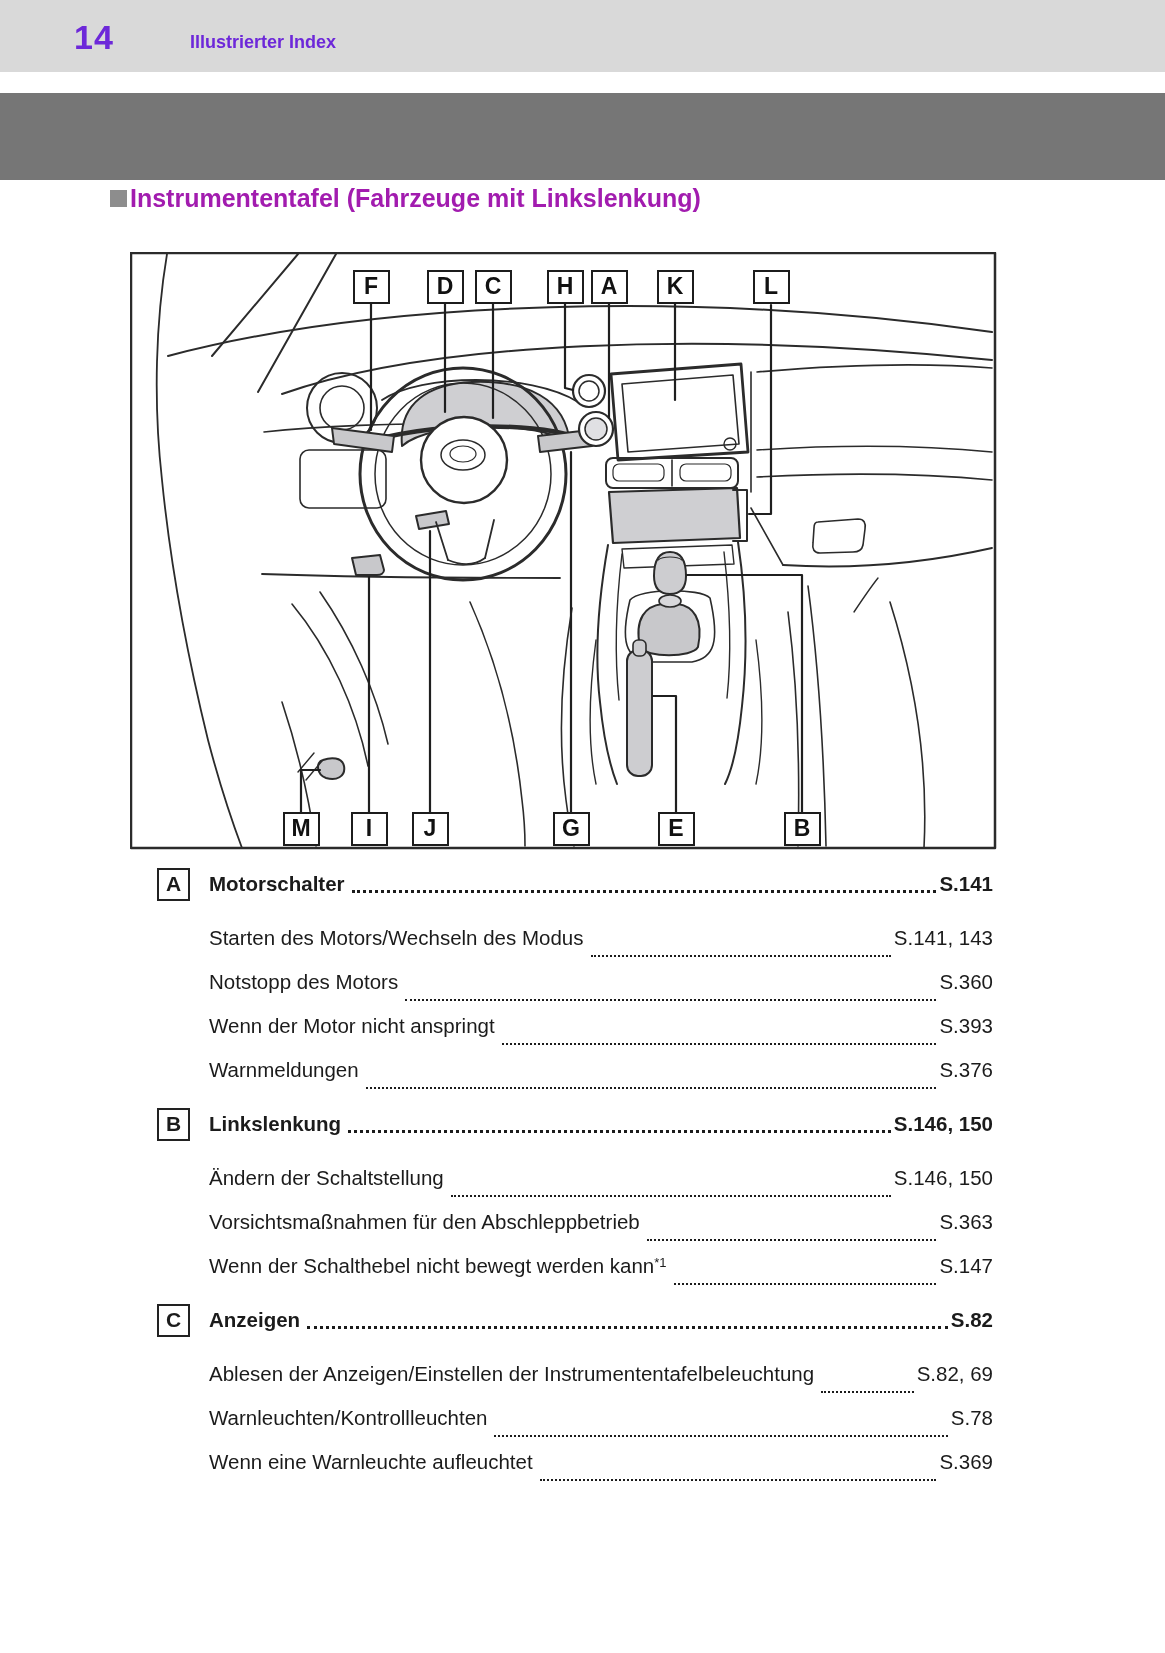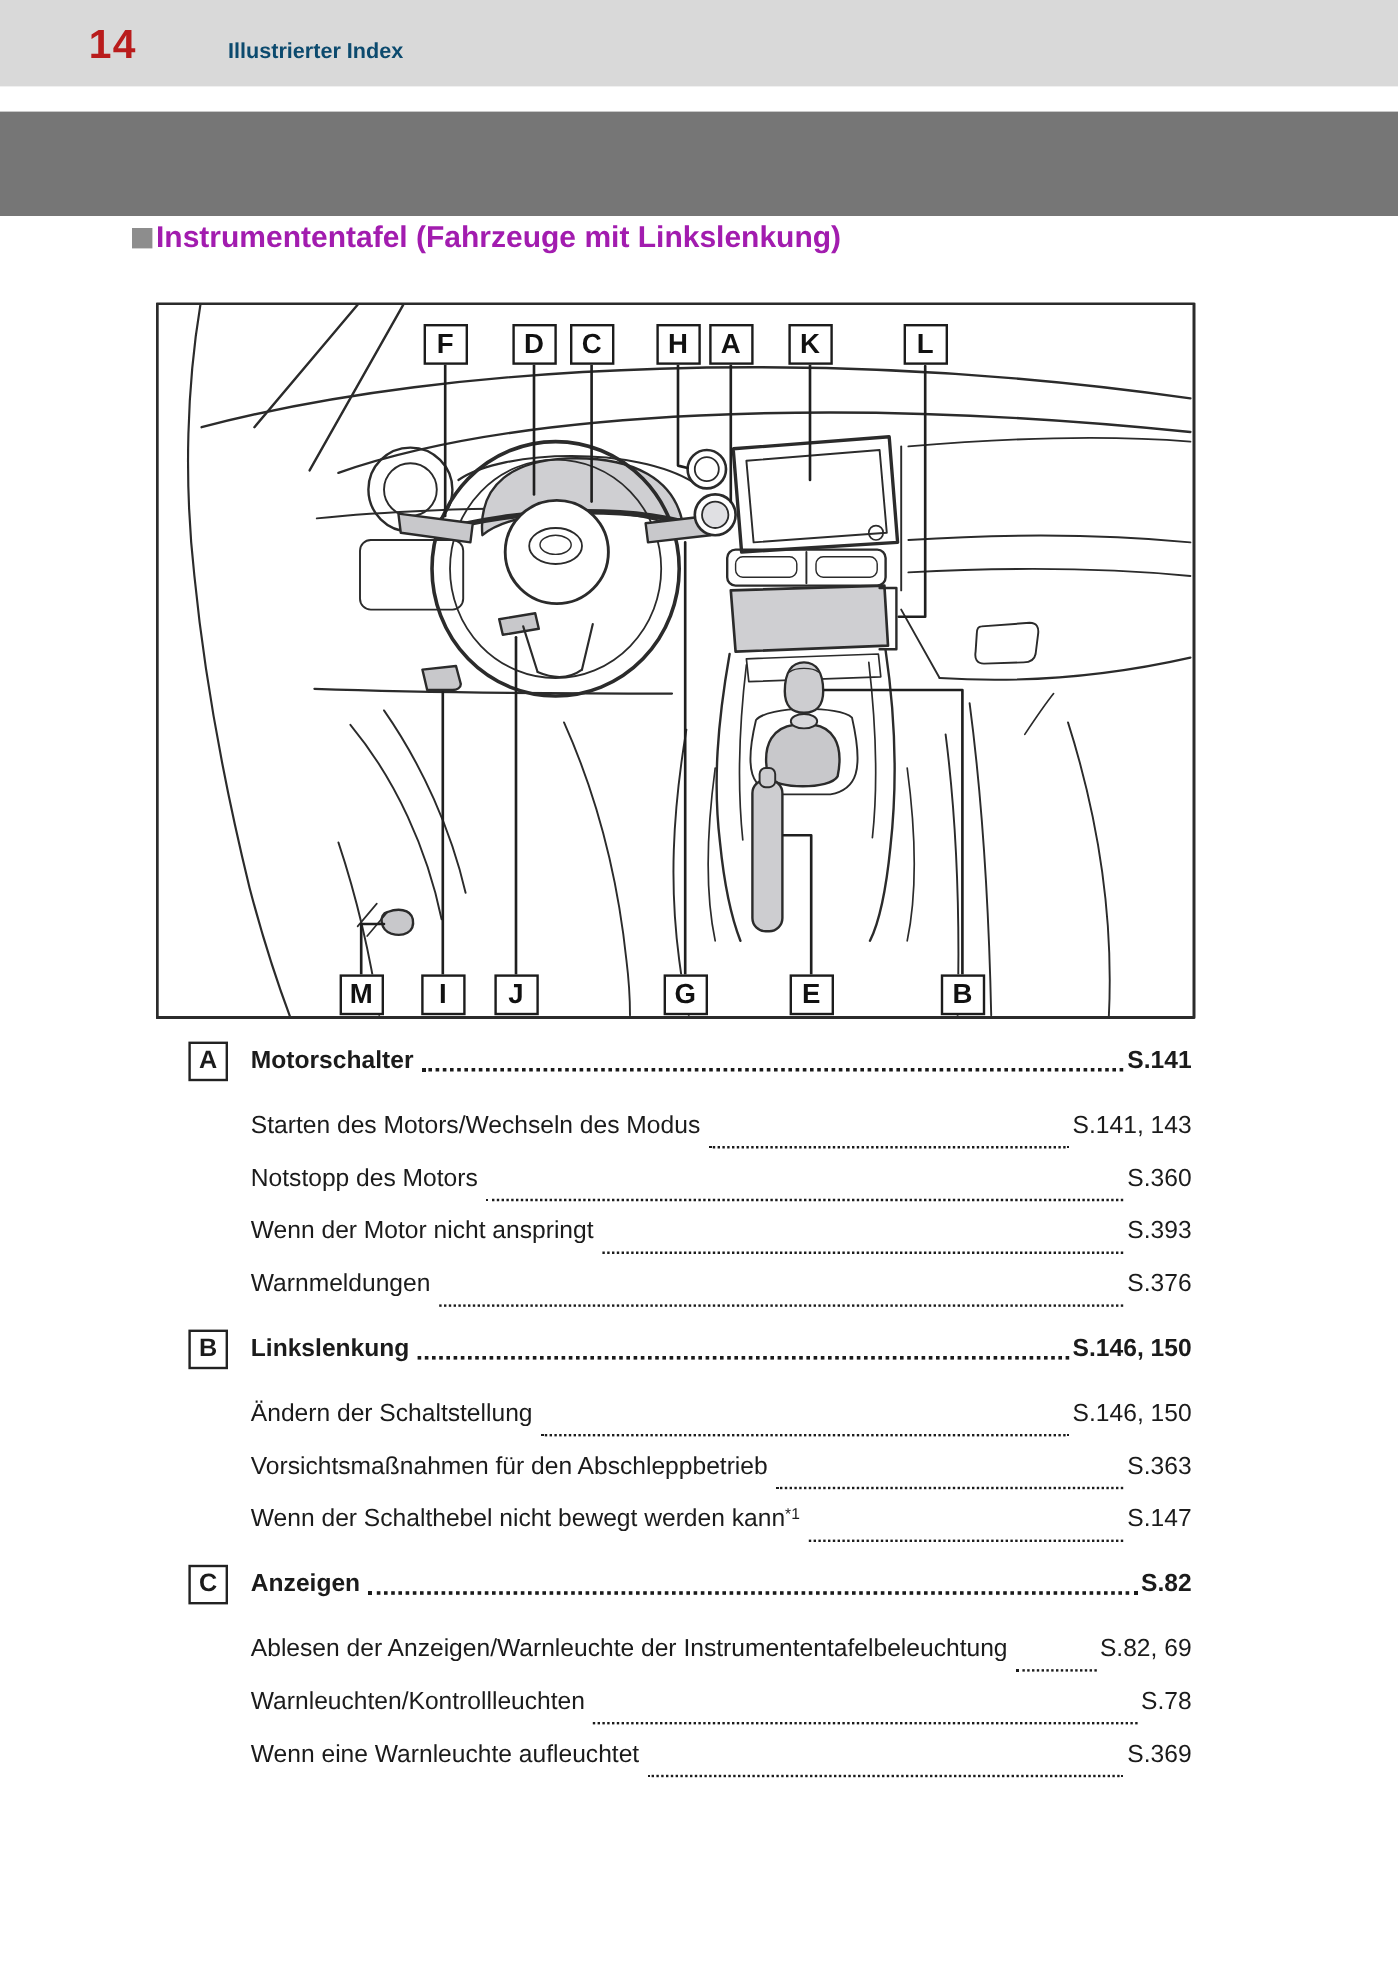--- a/index.html
+++ b/index.html
@@ -1,22 +1,22 @@
 <!DOCTYPE html>
 <html><head>
 <meta charset="utf-8">
 <style>
   html,body{margin:0;padding:0;background:#ffffff;}
   .page{position:relative;width:1165px;height:1653px;background:#fff;overflow:hidden;
         font-family:"Liberation Sans",sans-serif;color:#161616;}
 
   
   .topbar{position:absolute;left:0;top:0;width:1165px;height:72px;background:#d9d9d9;}
-  .pagenum{position:absolute;left:74px;top:18px;font-size:34px;font-weight:bold;letter-spacing:1px;color:#b91c1c;}
-  .chapter{position:absolute;left:190px;top:32px;font-size:18px;font-weight:bold;color:#0c4a6e;}
+  .pagenum{position:absolute;left:74px;top:18px;font-size:34px;font-weight:bold;letter-spacing:1px;color:#6d28d9;}
+  .chapter{position:absolute;left:190px;top:32px;font-size:18px;font-weight:bold;color:#6d28d9;}
   .band{position:absolute;left:0;top:93px;width:1165px;height:87px;background:#767676;}
 
   
   .section-title{position:absolute;left:110px;top:184px;display:flex;align-items:center;
                  font-size:25px;font-weight:bold;color:#a21caf;}
   .sq{width:17px;height:17px;background:#8d8d8d;display:inline-block;margin-right:3px;flex:0 0 auto;}
 
   
   .diagram{position:absolute;left:130px;top:252px;width:867px;height:598px;margin:0;}
   .diagram svg{position:absolute;left:0;top:0;width:867px;height:598px;}
@@ -240,21 +240,21 @@
   </div>
       <div class="sec">
     <div class="row head">
       <span class="lbox">C</span>
       <span class="lbl">Anzeigen </span>
       <span class="dots"></span>
       <span class="pg">S.82</span>
     </div>
     <div class="items">
           <div class="row sub">
-    <span class="lbl">Ablesen der Anzeigen/Warnleuchte der Instrumententafelbeleuchtung </span>
+    <span class="lbl">Ablesen der Anzeigen/Einstellen der Instrumententafelbeleuchtung </span>
     <span class="dots"></span>
     <span class="pg">S.82, 69</span>
   </div>
           <div class="row sub">
     <span class="lbl">Warnleuchten/Kontrollleuchten </span>
     <span class="dots"></span>
     <span class="pg">S.78</span>
   </div>
           <div class="row sub">
     <span class="lbl">Wenn eine Warnleuchte aufleuchtet</span>

